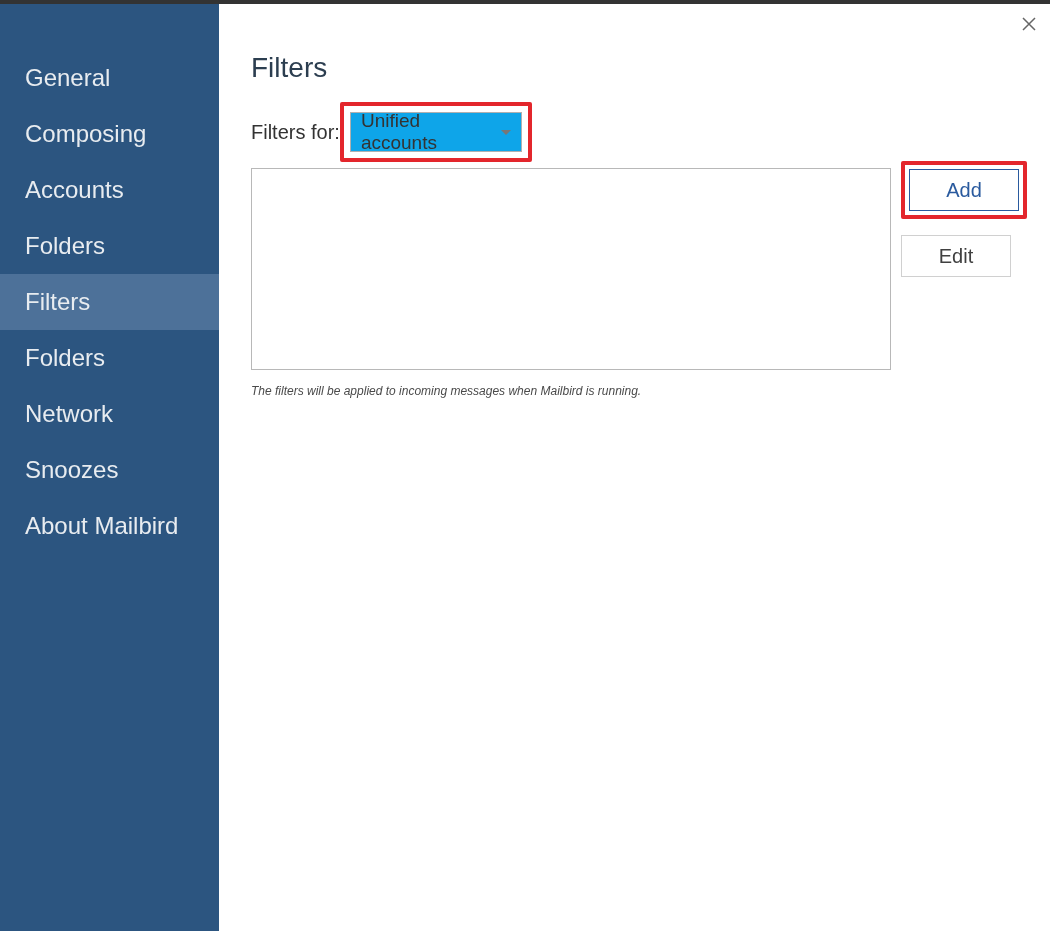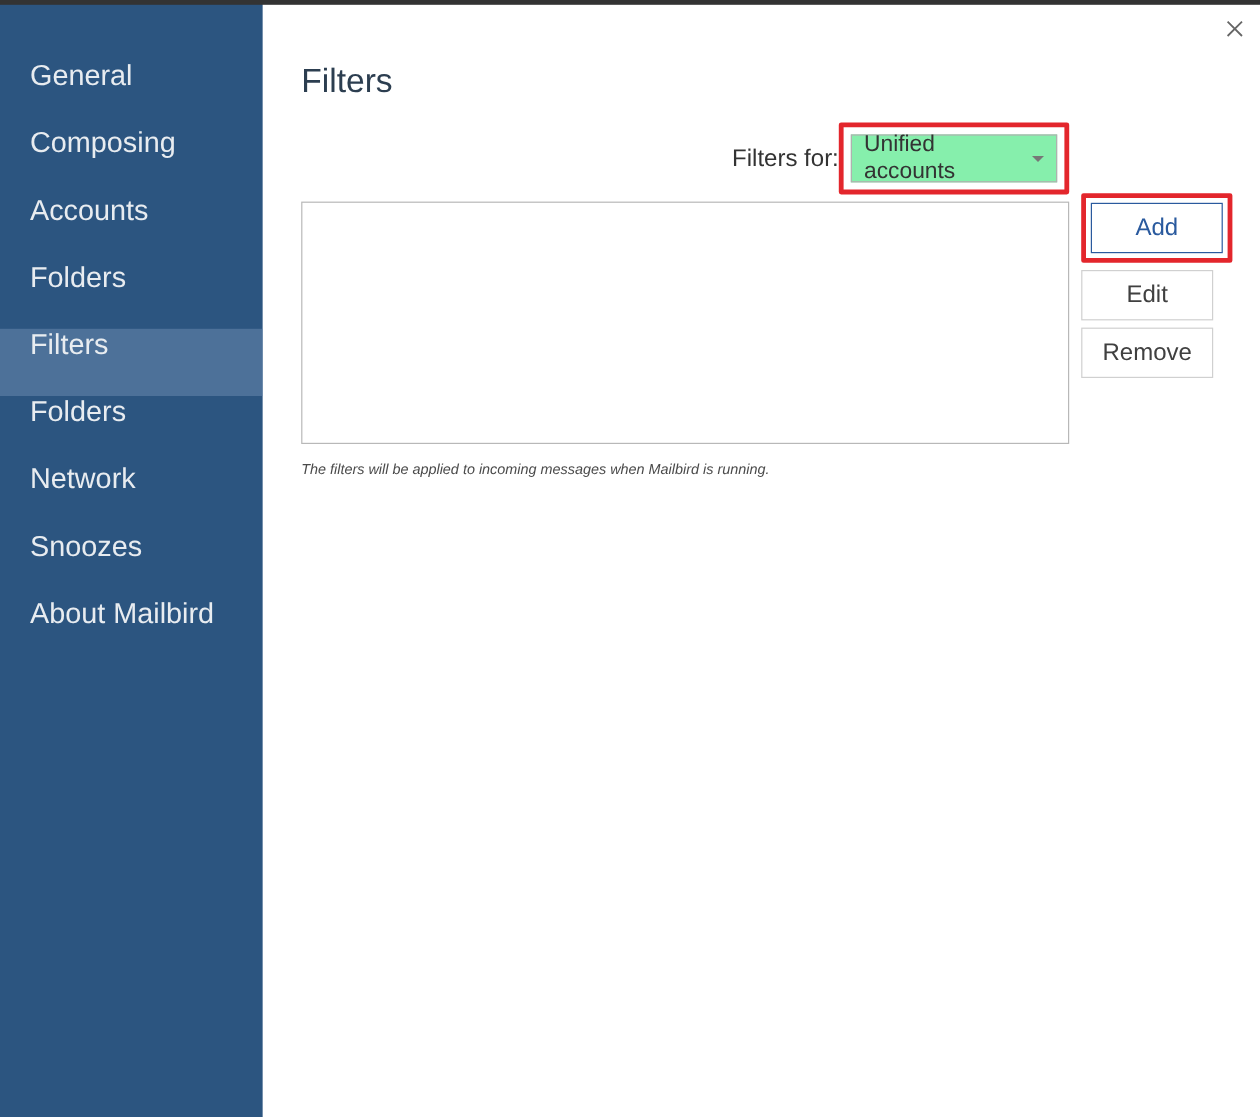--- a/index.html
+++ b/index.html
@@ -28,21 +28,21 @@
     .sidebar {
       width: 219px;
       height: 100%;
       background: #2c5580;
       padding-top: 50px;
       flex-shrink: 0;
     }
     .sidebar-item {
       height: 56px;
       display: flex;
-      align-items: flex-start;
+      align-items: center;
       padding-left: 25px;
       color: #e8ecf0;
       font-size: 24px;
       font-weight: 300;
       cursor: pointer;
     }
     .sidebar-item.active {
       background: #4d7199;
     }
     .main-panel {
@@ -70,40 +70,40 @@
     }
     .page-header {
       font-size: 28px;
       font-weight: 300;
       color: #2c3e50;
       margin-bottom: 18px;
     }
     .filters-for-row {
       display: flex;
       align-items: center;
-      justify-content: flex-end;
+      justify-content: flex-start;
       width: 640px;
       margin-bottom: 6px;
       position: relative;
     }
     .filters-for-label {
       font-size: 20px;
       color: #333;
       font-weight: 400;
     }
     .dropdown-highlight {
       padding: 6px;
       border: 4px solid #e3262c;
       border-radius: 2px;
     }
     .dropdown {
       width: 172px;
       height: 40px;
       border: 1px solid #b0b0b0;
-      background: #86efac;
+      background: #0ea5e9;
       display: flex;
       align-items: center;
       justify-content: space-between;
       padding: 0 10px 0 10px;
       cursor: pointer;
       font-size: 19px;
       color: #333;
     }
     .dropdown-caret {
       width: 0;
@@ -119,21 +119,21 @@
     }
     .filters-list-box {
       width: 640px;
       height: 202px;
       border: 1px solid #b8b8b8;
       background: #ffffff;
     }
     .button-col {
       display: flex;
       flex-direction: column;
-      gap: 6px;
+      gap: 16px;
       margin-left: 0px;
     }
     .add-highlight {
       border: 4px solid #e3262c;
       padding: 4px;
       border-radius: 2px;
       margin-top: -7px;
     }
     .btn {
       width: 110px;
@@ -222,20 +222,17 @@
     <div class="filters-list-box"></div>
     <div class="button-col">
       <div class="add-highlight">
         <div class="btn primary">
             <span>Add</span>
           </div>
       </div>
       <div class="btn disabled">
           <span>Edit</span>
         </div>
-      <div class="btn disabled">
-          <span>Remove</span>
-        </div>
     </div>
   </div>
 
   <p class="info-text">The filters will be applied to incoming messages when Mailbird is running.</p>
 </div>
 
 </body></html>

